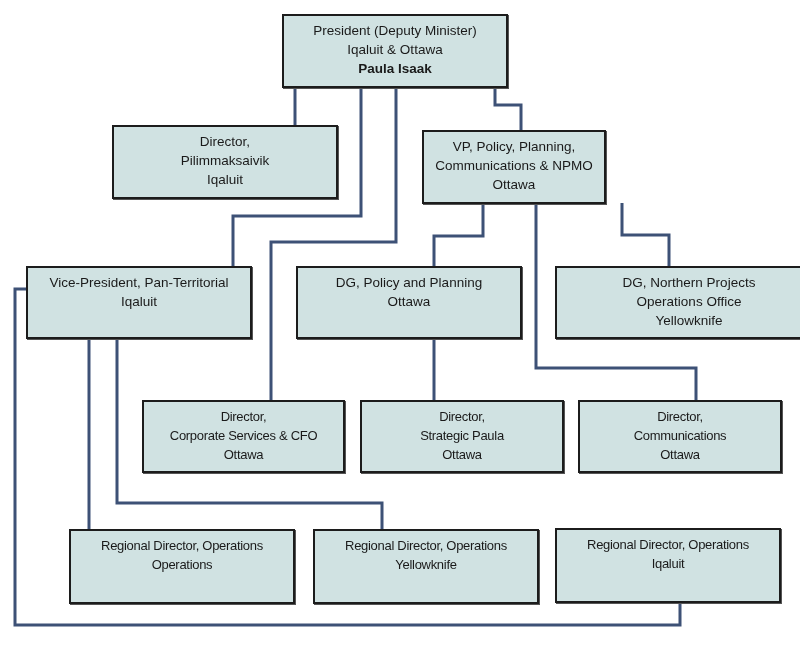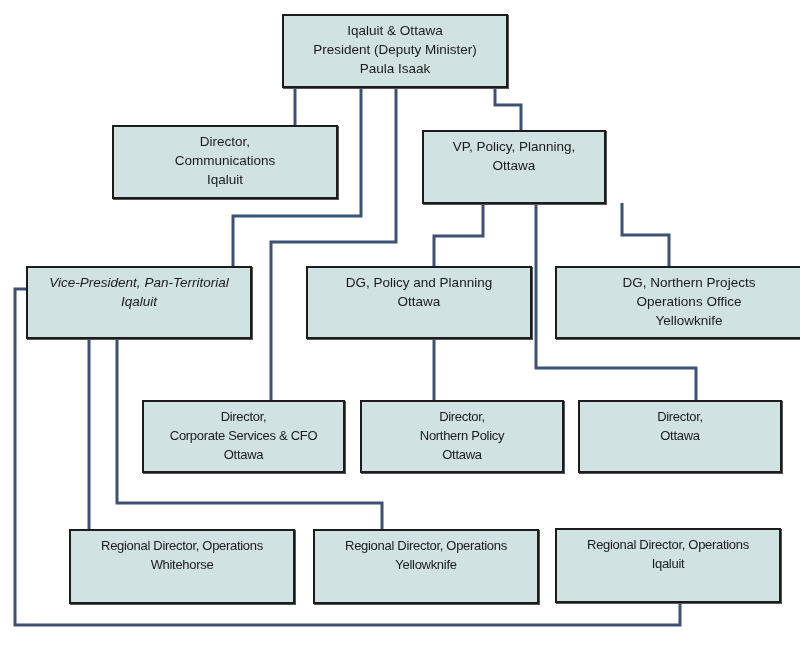--- a/index.html
+++ b/index.html
@@ -5,93 +5,95 @@
   html, body { margin:0; padding:0; background:#ffffff; }
   body { width:800px; height:647px; position:relative; overflow:hidden;
          font-family:"Liberation Sans", "DejaVu Sans", sans-serif; }
   svg.conn { position:absolute; left:0; top:0; width:800px; height:647px; }
   svg.conn path { fill:none; stroke:#3d5176; stroke-width:3; stroke-linejoin:miter; }
   .box { position:absolute; box-sizing:border-box; background:#d0e2e2;
          border:2px solid #1c1c1c; box-shadow:1px 1px 0 #555;
          text-align:center; font-size:13.5px; color:#1a1a1a; line-height:19px;
          padding-top:5px; }
   .box span { display:block; }
-  .bold { font-weight:normal; }
+  .bold { font-weight:bold; }
   .narrow { font-size:13px; letter-spacing:-0.3px; }
 </style>
 </head>
 <body>
 
 <svg class="conn" viewBox="0 0 800 647">
   <path d="M295 86 V125"></path>
   <path d="M495 86 V105 H521 V130"></path>
   <path d="M361 86 V216 H233 V266"></path>
   <path d="M396 86 V242 H271 V400"></path>
   <path d="M483 203 V236 H434 V266"></path>
   <path d="M536 203 V368 H696 V400"></path>
   <path d="M622 203 V235 H669 V266"></path>
   <path d="M434 338 V400"></path>
   <path d="M89 338 V530"></path>
   <path d="M117 338 V503 H382 V530"></path>
   <path d="M26 289 H15 V625 H680 V601"></path>
 </svg>
 
 <div class="box" style="left:282px;top:14px;width:226px;height:74px;">
+  <span>President (Deputy Minister)</span>
   <span>Iqaluit &amp; Ottawa</span>
-  <span>President (Deputy Minister)</span>
   <span class="bold">Paula Isaak</span>
 </div>
 
 <div class="box" style="left:112px;top:125px;width:226px;height:74px;">
   <span>Director,</span>
-  <span>Communications</span>
+  <span>Pilimmaksaivik</span>
   <span>Iqaluit</span>
 </div>
 
 <div class="box" style="left:422px;top:130px;width:184px;height:74px;">
   <span>VP, Policy, Planning,</span>
+  <span>Communications &amp; NPMO</span>
   <span>Ottawa</span>
 </div>
 
-<div class="box" style="left:26px;top:266px;width:226px;height:73px;font-style:italic;">
+<div class="box" style="left:26px;top:266px;width:226px;height:73px;">
   <span>Vice-President,  Pan-Territorial</span>
   <span>Iqaluit</span>
 </div>
 
-<div class="box" style="left:306px;top:266px;width:226px;height:73px;">
+<div class="box" style="left:296px;top:266px;width:226px;height:73px;">
   <span>DG, Policy and Planning</span>
   <span>Ottawa</span>
 </div>
 
 <div class="box" style="left:555px;top:266px;width:268px;height:73px;">
   <span>DG, Northern Projects</span>
   <span>Operations Office</span>
   <span>Yellowknife</span>
 </div>
 
 <div class="box narrow" style="left:142px;top:400px;width:203px;height:73px;">
   <span>Director,</span>
   <span>Corporate Services &amp; CFO</span>
   <span>Ottawa</span>
 </div>
 
 <div class="box narrow" style="left:360px;top:400px;width:204px;height:73px;">
   <span>Director,</span>
-  <span>Northern Policy</span>
+  <span>Strategic Paula</span>
   <span>Ottawa</span>
 </div>
 
 <div class="box narrow" style="left:578px;top:400px;width:204px;height:73px;">
   <span>Director,</span>
+  <span>Communications</span>
   <span>Ottawa</span>
 </div>
 
 <div class="box narrow" style="left:69px;top:529px;width:226px;height:75px;">
   <span>Regional Director, Operations</span>
-  <span>Whitehorse</span>
+  <span>Operations</span>
 </div>
 
 <div class="box narrow" style="left:313px;top:529px;width:226px;height:75px;">
   <span>Regional Director, Operations</span>
   <span>Yellowknife</span>
 </div>
 
 <div class="box narrow" style="left:555px;top:528px;width:226px;height:75px;">
   <span>Regional Director, Operations</span>
   <span>Iqaluit</span>

